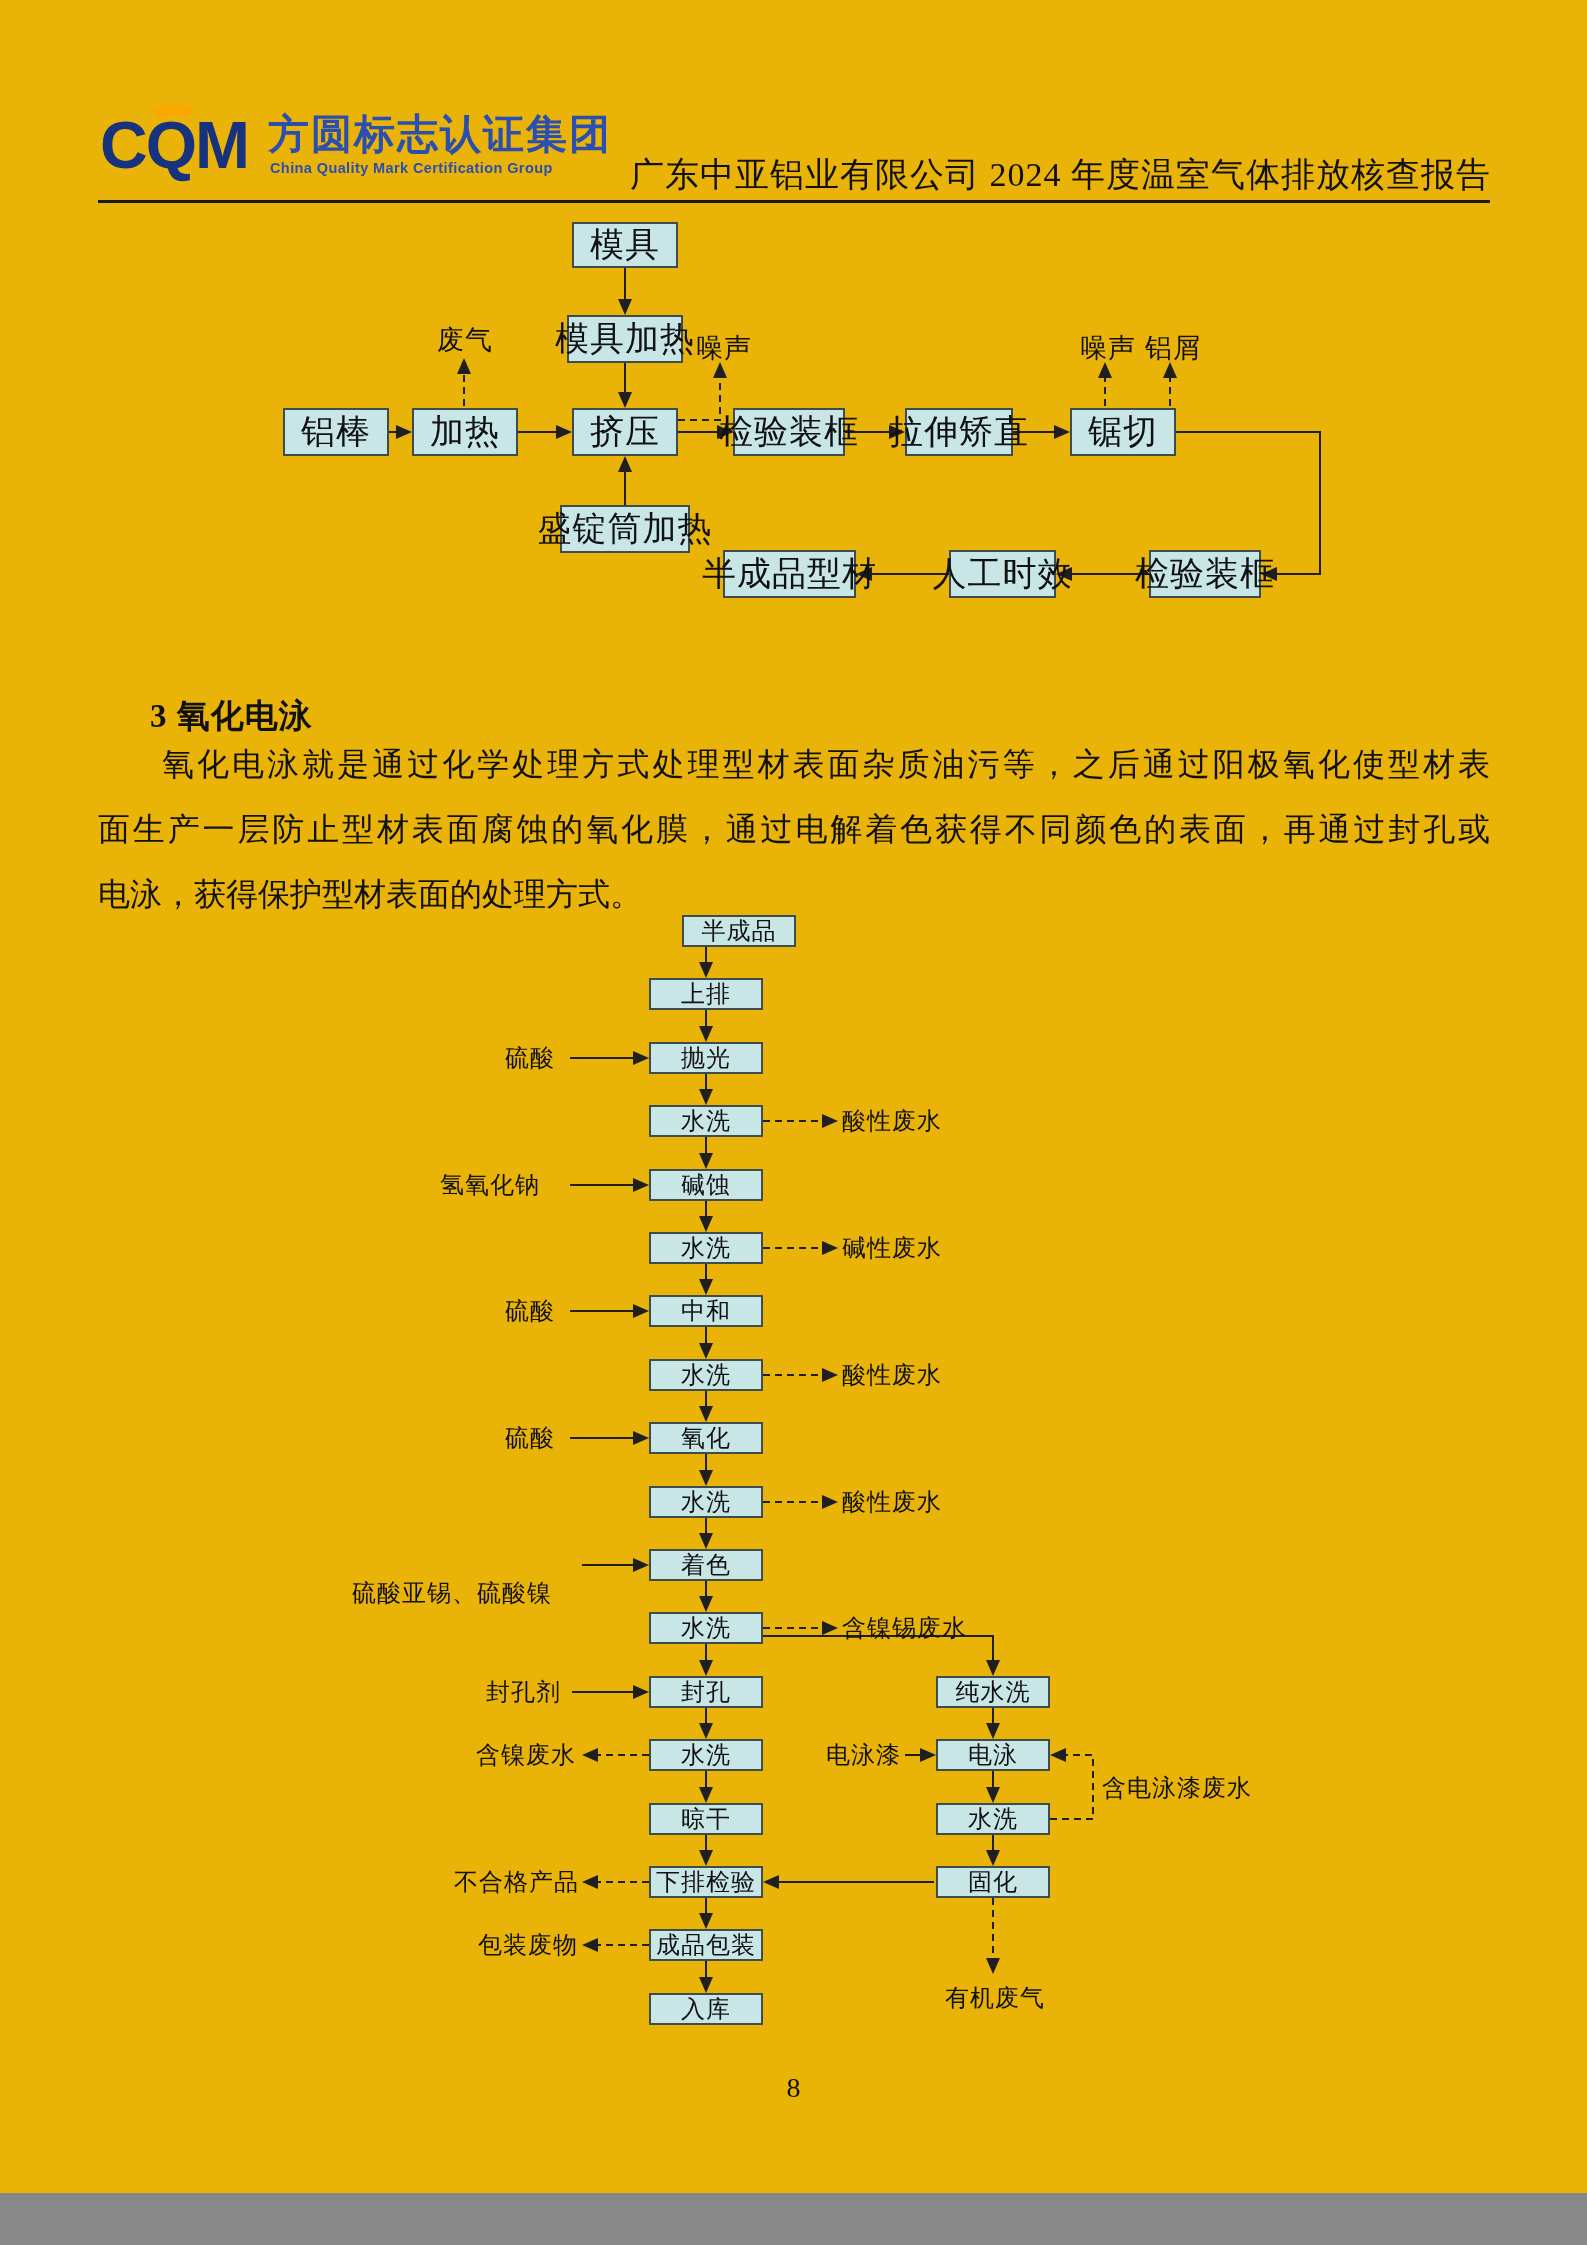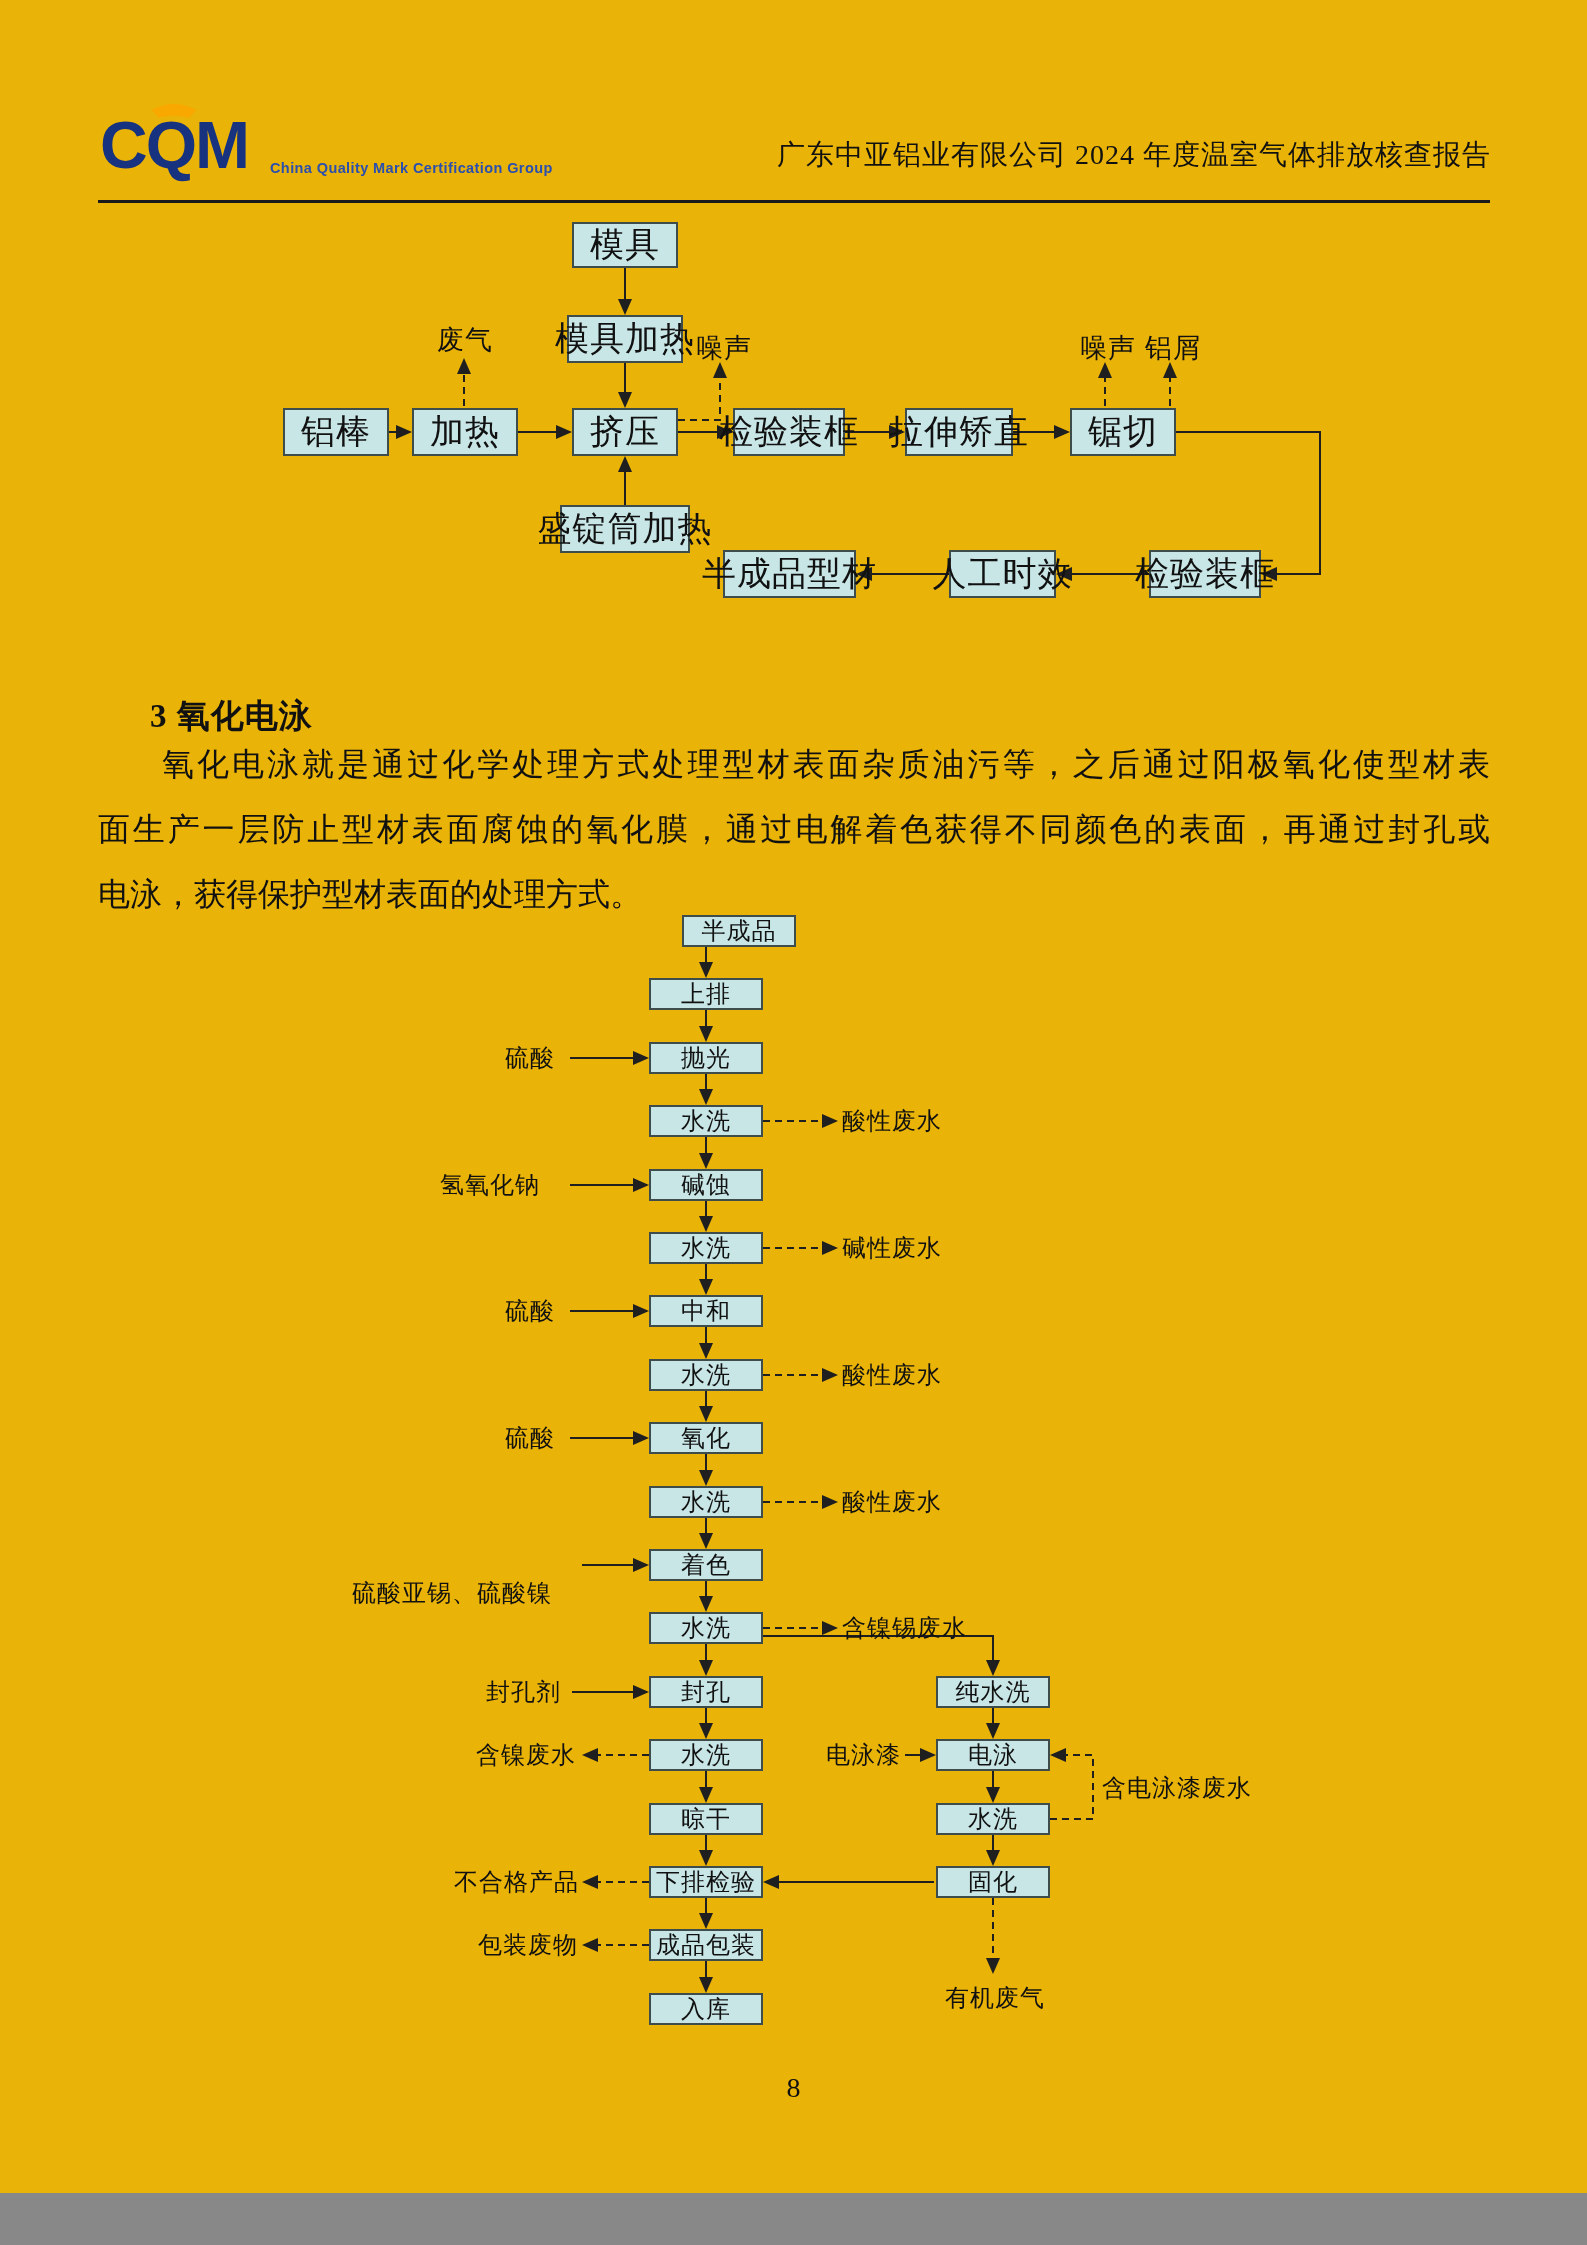--- a/index.html
+++ b/index.html
@@ -15,21 +15,21 @@
   .abs{position:absolute;}
   
   #logo-cqm{left:100px;top:112px;font-family:"Liberation Sans","DejaVu Sans",sans-serif;
     font-weight:bold;font-size:66px;line-height:66px;color:var(--logo-blue);letter-spacing:-2px;}
   #logo-arc{left:146px;top:104px;width:56px;height:30px;border:11px solid transparent;
     border-top:12px solid var(--logo-orange);border-radius:50%;box-sizing:border-box;}
   #logo-cn{left:268px;top:112px;font-family:"Liberation Sans","DejaVu Sans",sans-serif;
     font-weight:bold;font-size:41px;line-height:44px;color:var(--brand-blue);letter-spacing:2px;}
   #logo-en{left:270px;top:160px;font-family:"Liberation Sans","DejaVu Sans",sans-serif;
     font-weight:bold;font-size:14.5px;color:var(--brand-blue);letter-spacing:0.4px;}
-  #report-title{right:96px;top:136px;font-size:28px;letter-spacing:1px;white-space:nowrap;}
+  #report-title{right:96px;top:152px;font-size:34px;letter-spacing:1px;white-space:nowrap;}
   #header-rule{left:98px;top:200px;width:1392px;height:3px;background:#1a1a1a;}
   
   #section-heading{left:150px;top:694px;font-size:33px;font-weight:bold;letter-spacing:1px;}
   .pline{left:98px;width:1392px;font-size:32px;line-height:44px;white-space:nowrap;}
   .pline.j{white-space:normal;text-align:justify;text-align-last:justify;}
   #pline-0{top:742px;text-indent:64px;}
   #pline-1{top:807px;}
   #pline-2{top:872px;}
   #page-num{left:0;top:2072px;width:1587px;text-align:center;font-size:28px;}
   
@@ -44,20 +44,21 @@
   .fc-extrusion .flabel{font-size:27px;}
   .fc-anodizing .flabel{font-size:24px;}
 </style>
 </head>
 <body>
 
 <div id="page">
 
   <div class="abs" id="logo-arc"></div>
   <div class="abs" id="logo-cqm">CQM</div>
+  <div class="abs" id="logo-cn">方圆标志认证集团</div>
   <div class="abs" id="logo-en">China Quality Mark Certification Group</div>
   <div class="abs" id="report-title">广东中亚铝业有限公司 2024 年度温室气体排放核查报告</div>
   <div class="abs" id="header-rule"></div>
 
   <svg id="edge-layer" width="1587" height="2245">
     <defs>
       <marker id="arw" markerWidth="8" markerHeight="8" refX="7" refY="3.5" orient="auto" markerUnits="strokeWidth">
         <path d="M0,0 L8,3.5 L0,7 Z" fill="#1f1f1f"></path>
       </marker>
     </defs>

